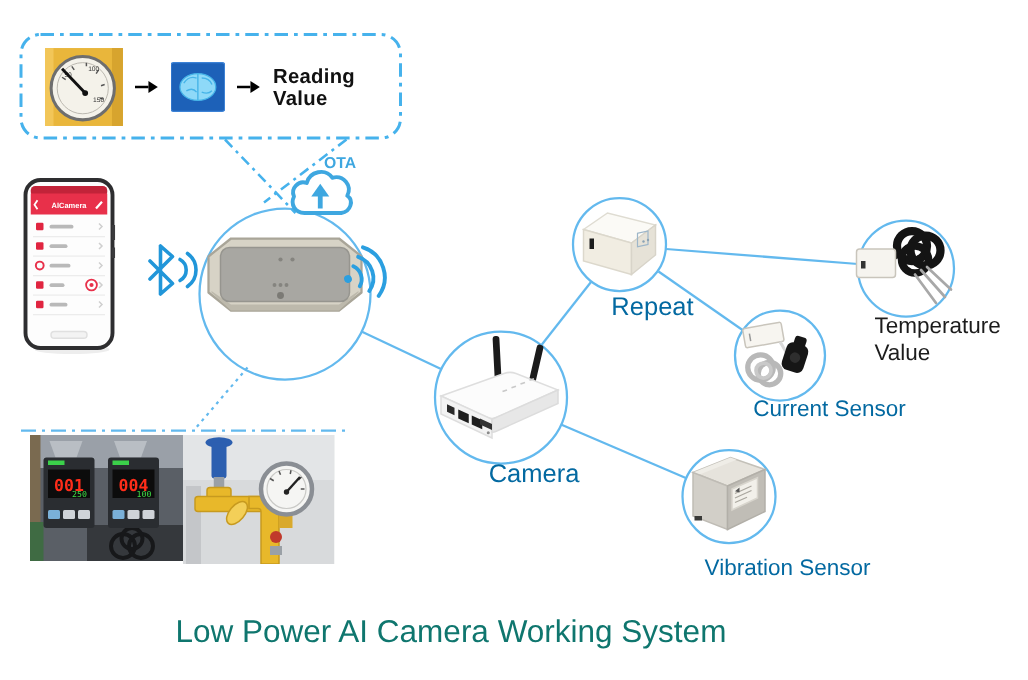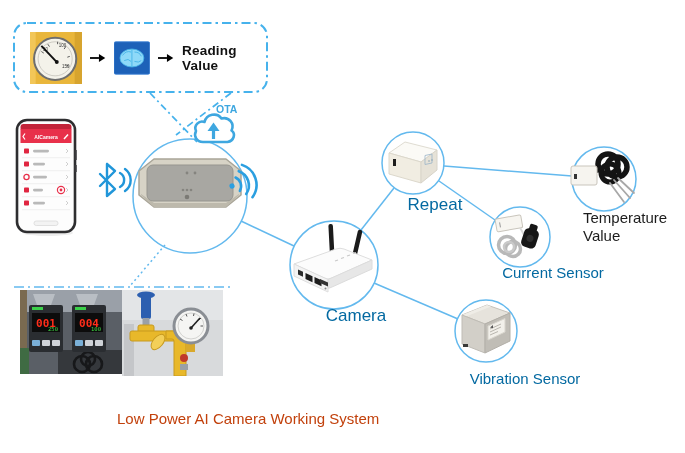--- a/index.html
+++ b/index.html
@@ -1,35 +1,35 @@
 <!DOCTYPE html>
 <html><head>
 <meta charset="utf-8">
 <style>
   html,body{margin:0;padding:0;background:#fff;}
   #stage{position:relative;width:685px;height:453px;background:#fff;overflow:hidden;
-         font-family:"Liberation Sans",sans-serif;color:#1f1f1f;}
+         font-family:"Liberation Sans",sans-serif;color:#1f1f1f;border-radius:24px;}
   .abs{position:absolute;}
   .node-label{position:absolute;text-align:center;color:#0369a1;white-space:nowrap;}
   .lbl15{font-size:15px;}
   .lbl17{font-size:17px;}
   #callout-content{position:absolute;left:14px;top:23px;width:253px;height:69px;
     display:flex;align-items:center;padding-left:16px;box-sizing:border-box;gap:8px;}
   #reading-value{font-size:13.5px;font-weight:bold;color:#111;letter-spacing:.2px;}
   #ota-label{position:absolute;left:216px;top:103px;font-size:10.5px;font-weight:700;color:#3ea7e0;}
   #wireless-label{position:absolute;left:255px;top:153px;width:74px;text-align:center;
     font-size:10.5px;font-weight:bold;color:#3ea7e0;line-height:1.35;}
   #ai-camera-label{left:140px;top:212px;width:100px;font-size:16px;}
   #gateway-label{left:296px;top:306px;width:120px;}
   #repeat-label{left:395px;top:195px;width:80px;}
   #temperature-label{position:absolute;left:583px;top:209px;width:100px;font-size:15px;
     color:#1c1c1c;line-height:1.2;white-space:normal;}
   #current-label{left:493px;top:264px;width:120px;}
   #vibration-label{left:460px;top:370px;width:130px;}
-  #main-title{position:absolute;left:117px;top:410px;font-size:15px;color:#c2410c;}
+  #main-title{position:absolute;left:117px;top:410px;font-size:21px;color:#0f766e;}
 </style>
 </head>
 <body>
 
 <div id="stage">
 
   <svg class="abs" width="685" height="453" style="left:0;top:0">
     <g fill="none" stroke="#63b9ee" stroke-width="1.5">
 
       <rect x="14" y="23" width="253" height="69" rx="13" fill="#ffffff" stroke="#46b2ec" stroke-width="2" stroke-dasharray="9,4,2.5,4"></rect>

